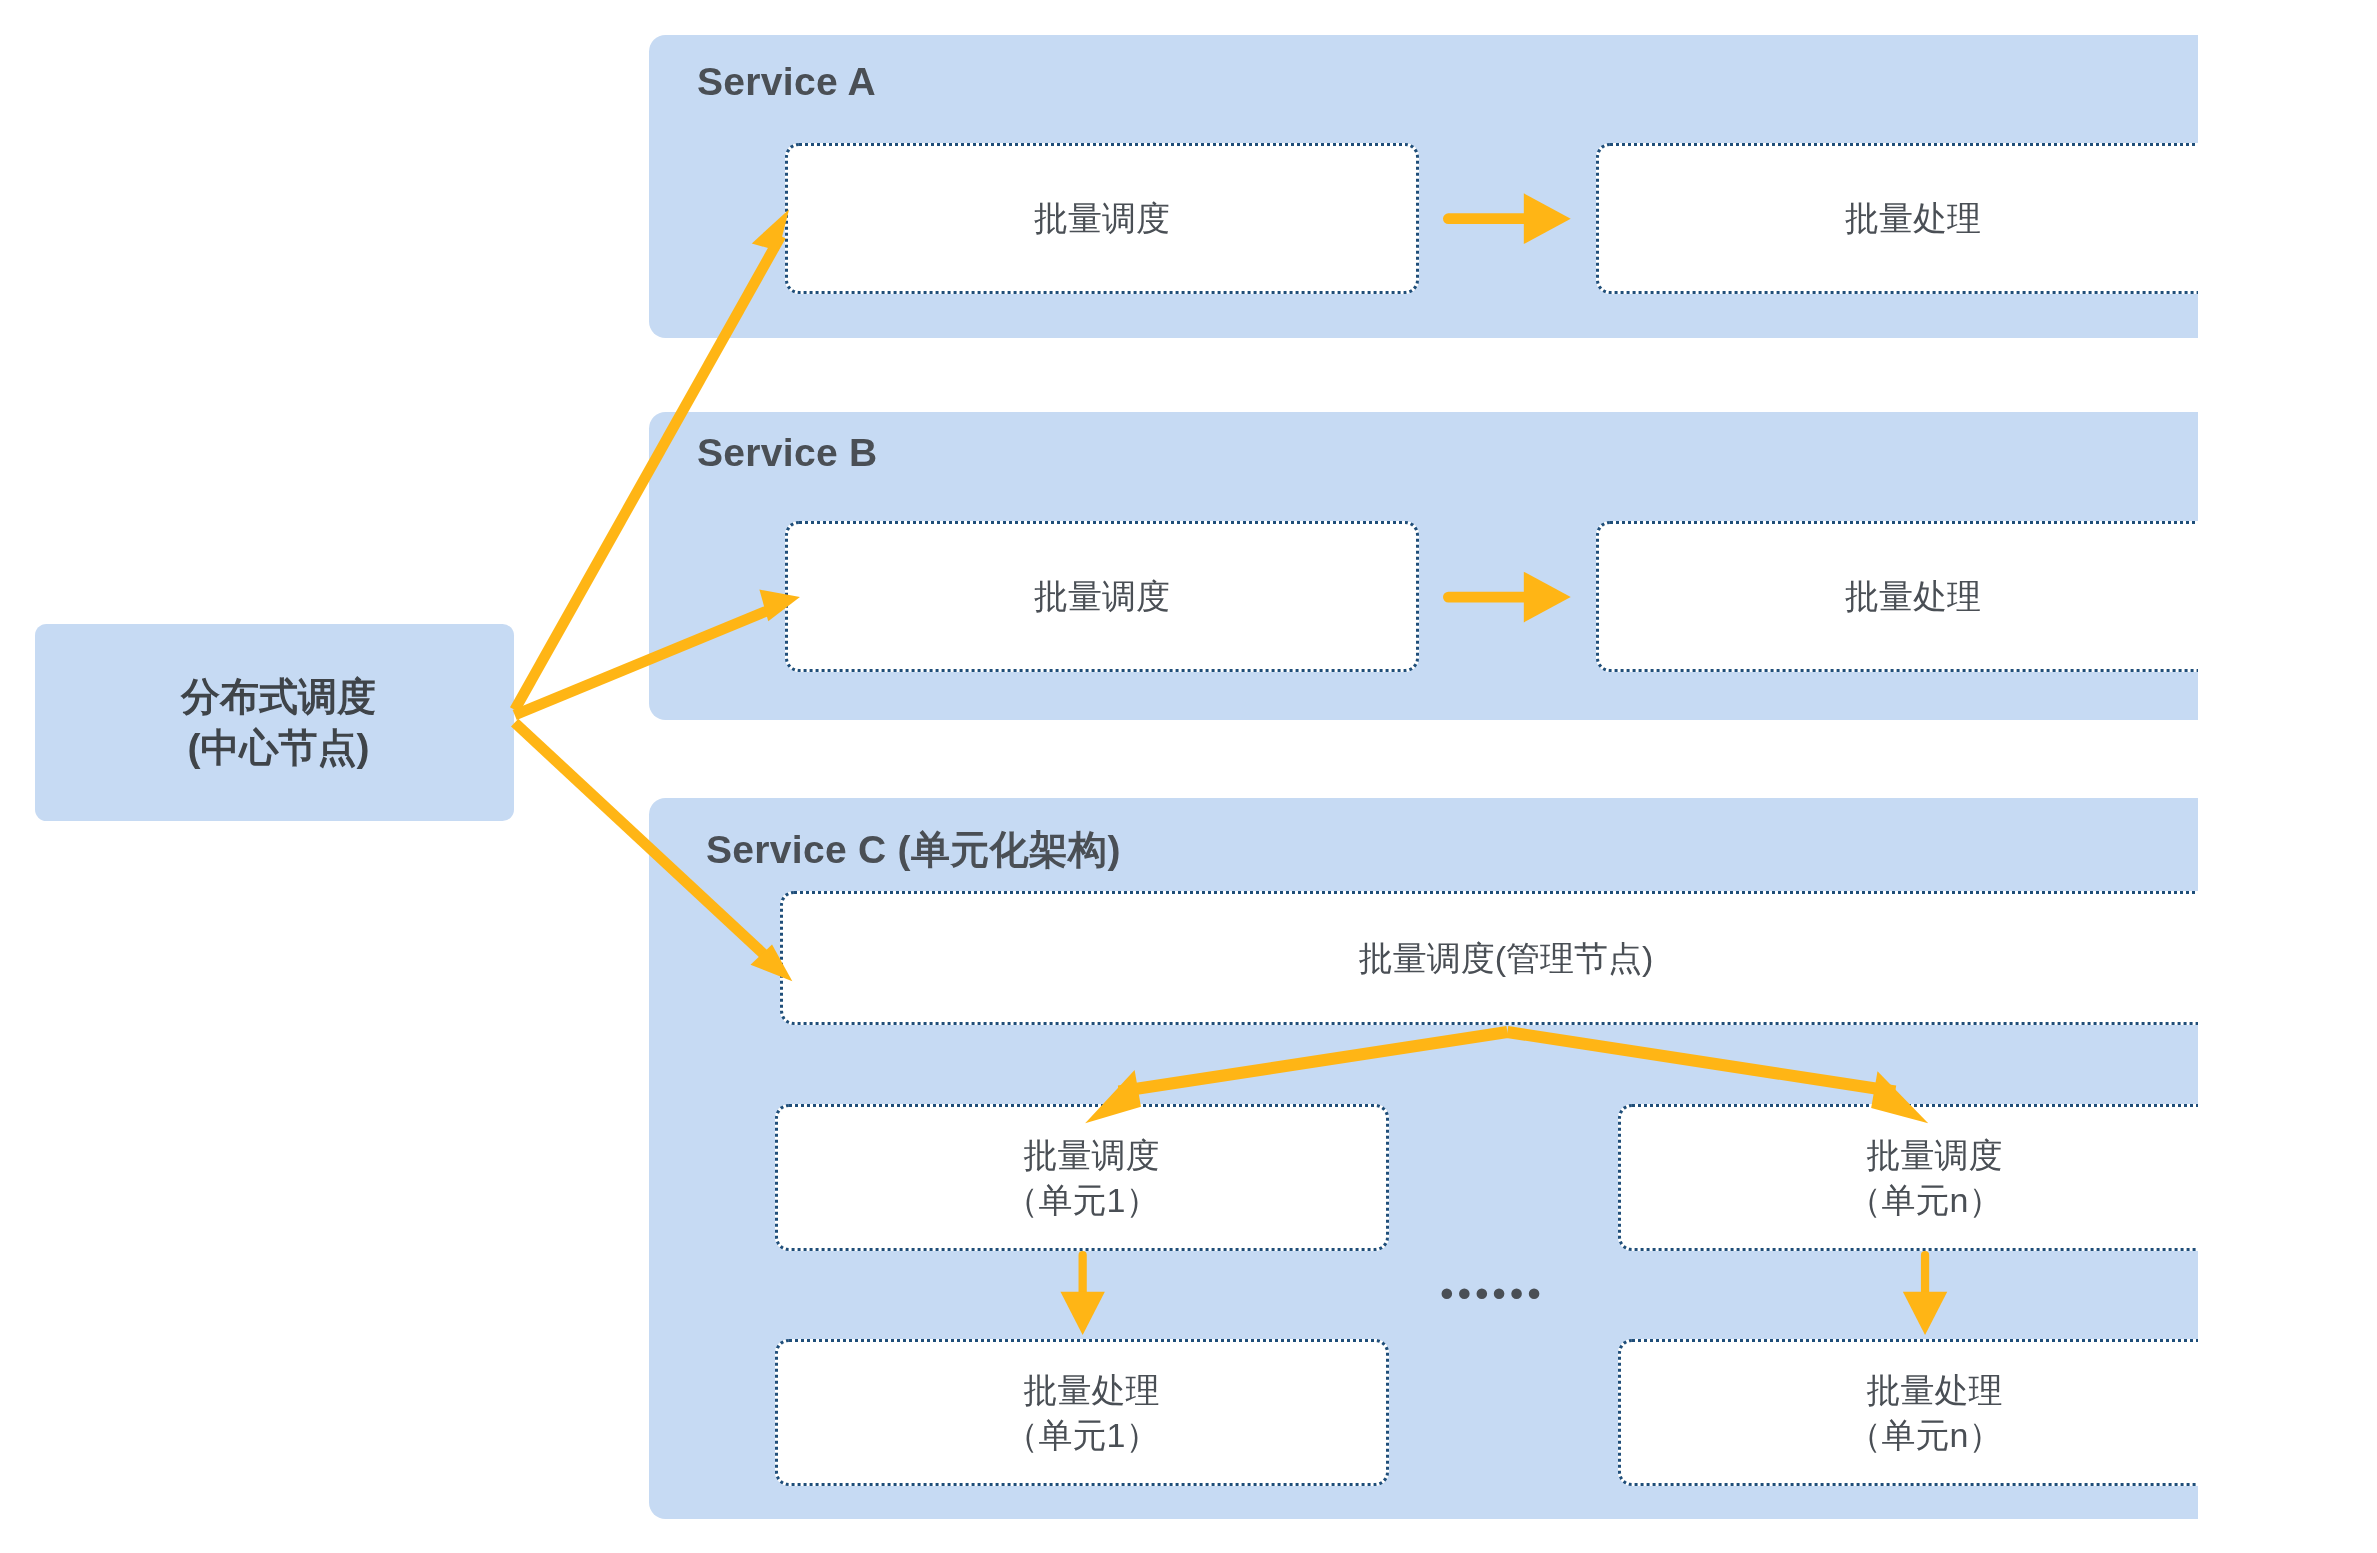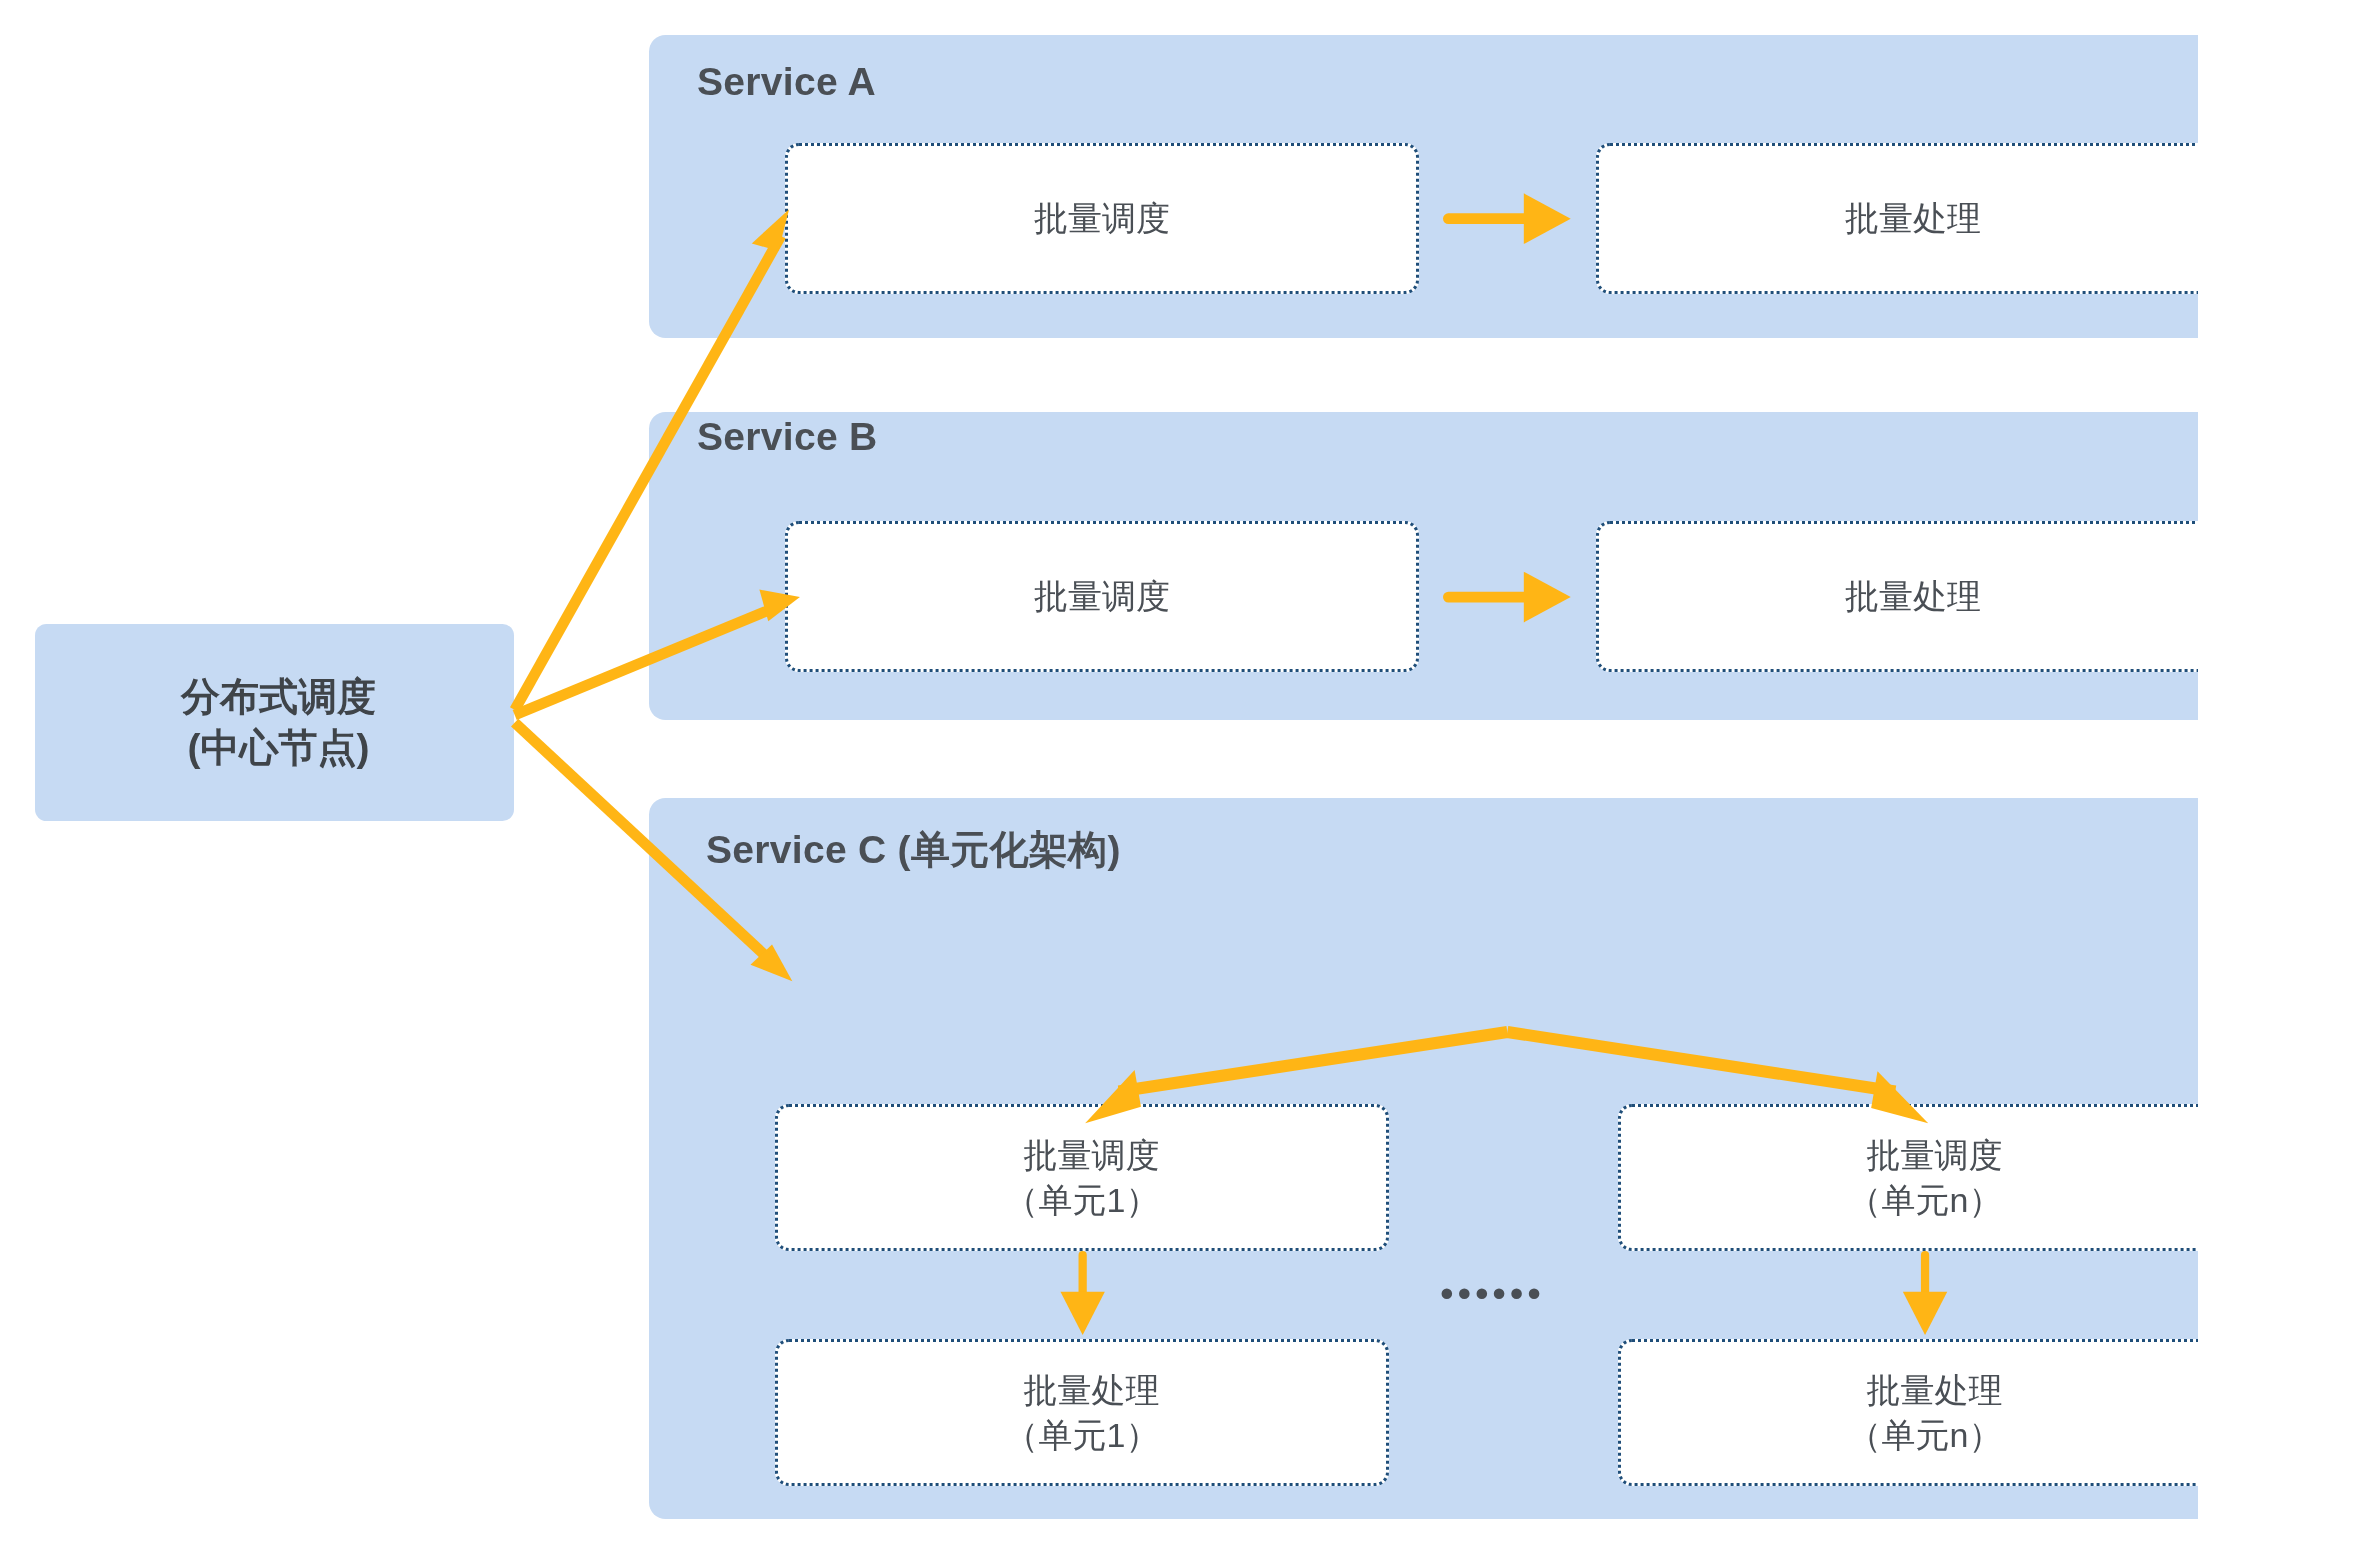--- a/index.html
+++ b/index.html
@@ -79,32 +79,35 @@
   <div class="panel-title" style="left:697px;top:60px;">Service A</div>
   <div class="node" style="left:785px;top:143px;width:634px;height:151px;">
     <span class="node-label">批量调度</span>
   </div>
   <div class="node" style="left:1596px;top:143px;width:634px;height:151px;">
     <span class="node-label">批量处理</span>
   </div>
 
   <div class="panel" style="left:649px;top:412px;width:1686px;height:308px;">
   </div>
-  <div class="panel-title" style="left:697px;top:415px;">Service B</div>
+  <div class="panel-title" style="left:697px;top:431px;">Service B</div>
   <div class="node" style="left:785px;top:521px;width:634px;height:151px;">
     <span class="node-label">批量调度</span>
   </div>
   <div class="node" style="left:1596px;top:521px;width:634px;height:151px;">
     <span class="node-label">批量处理</span>
   </div>
 
   <div class="panel" style="left:649px;top:798px;width:1686px;height:721px;">
   </div>
   <div class="panel-title" style="left:697px;top:823px;margin-left:9px;">Service C (单元化架构)</div>
 
+  <div class="node" style="left:780px;top:891px;width:1452px;height:134px;">
+    <span class="node-label">批量调度(管理节点)</span>
+  </div>
 
   <div class="node" style="left:775px;top:1104px;width:614px;height:147px;">
     <span class="node-label">批量调度
 （单元1）</span>
   </div>
   <div class="node" style="left:1618px;top:1104px;width:614px;height:147px;">
     <span class="node-label">批量调度
 （单元n）</span>
   </div>
 

